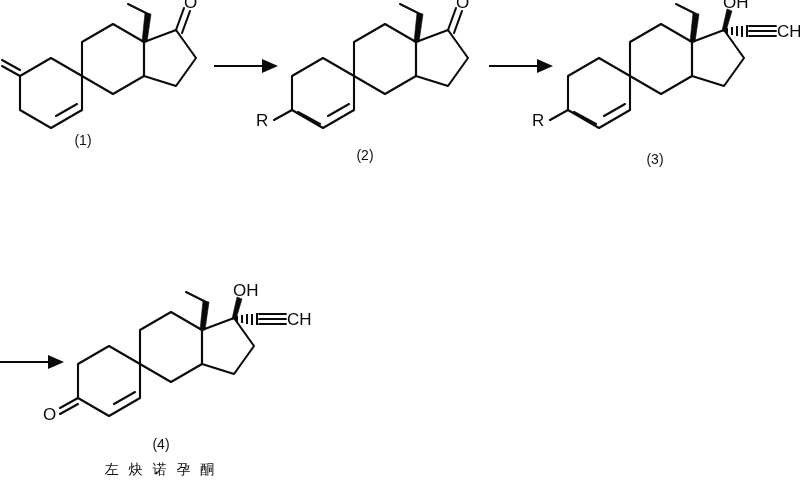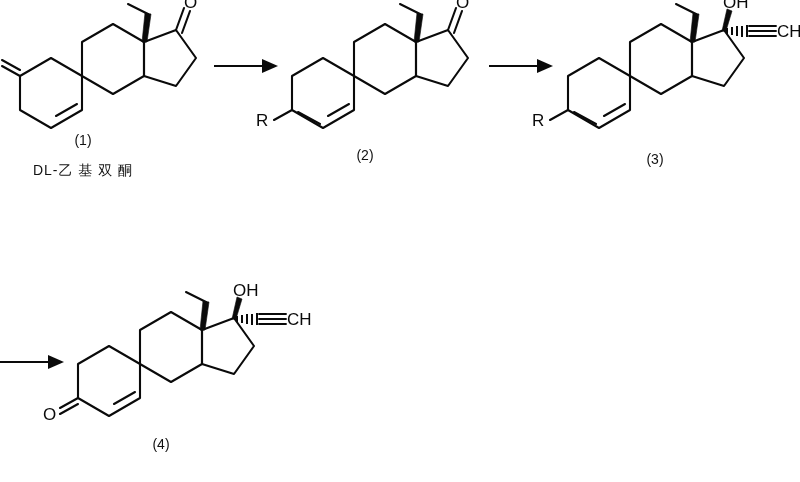--- a/index.html
+++ b/index.html
@@ -79,21 +79,20 @@
 
       <polygon class="wedge" points="142,42 147,42 151,14 145,13"></polygon>
       <path class="bond" d="M 148,14 L 128,4"></path>
 
       <path class="bond" d="M 176,30 L 184,8"></path>
       <path class="bond" d="M 182,33 L 190,11"></path>
       <text class="atom" x="184" y="8">O</text>
     </svg>
   </div>
   <div class="lbl lbl-num" style="left:48px; top:133px; width:70px;">(1)</div>
-  <div class="lbl lbl-cn lat" style="left:13px; top:163px; width:140px;">DL-乙 基 双 酮</div>
 
   <div class="arrow-box" style="left:212px; top:52px; width:70px; height:28px;">
     <svg width="70" height="28" viewBox="0 0 70 28">
       <line class="arrow-line" x1="2" y1="14" x2="52" y2="14"></line>
       <polygon class="arrow-head" points="50,7 66,14 50,21"></polygon>
     </svg>
   </div>
 
   <div class="struct" style="left:272px; top:0px; width:215px; height:145px;">
     <svg width="215" height="145" viewBox="0 0 215 145">
@@ -202,14 +201,15 @@
         <line x1="194" y1="26" x2="194" y2="37"></line>
         <line x1="199" y1="25" x2="199" y2="37"></line>
       </g>
       <path class="bond-thin" d="M 201,31 L 228,31"></path>
       <path class="bond-thin" d="M 201,26 L 228,26"></path>
       <path class="bond-thin" d="M 201,36 L 228,36"></path>
       <text class="atom" x="229" y="37">CH</text>
     </svg>
   </div>
   <div class="lbl lbl-num" style="left:126px; top:437px; width:70px;">(4)</div>
+  <div class="lbl lbl-cn" style="left:96px; top:462px; width:130px;">左 炔 诺 孕 酮</div>
 
 </div>
 
 </body></html>

